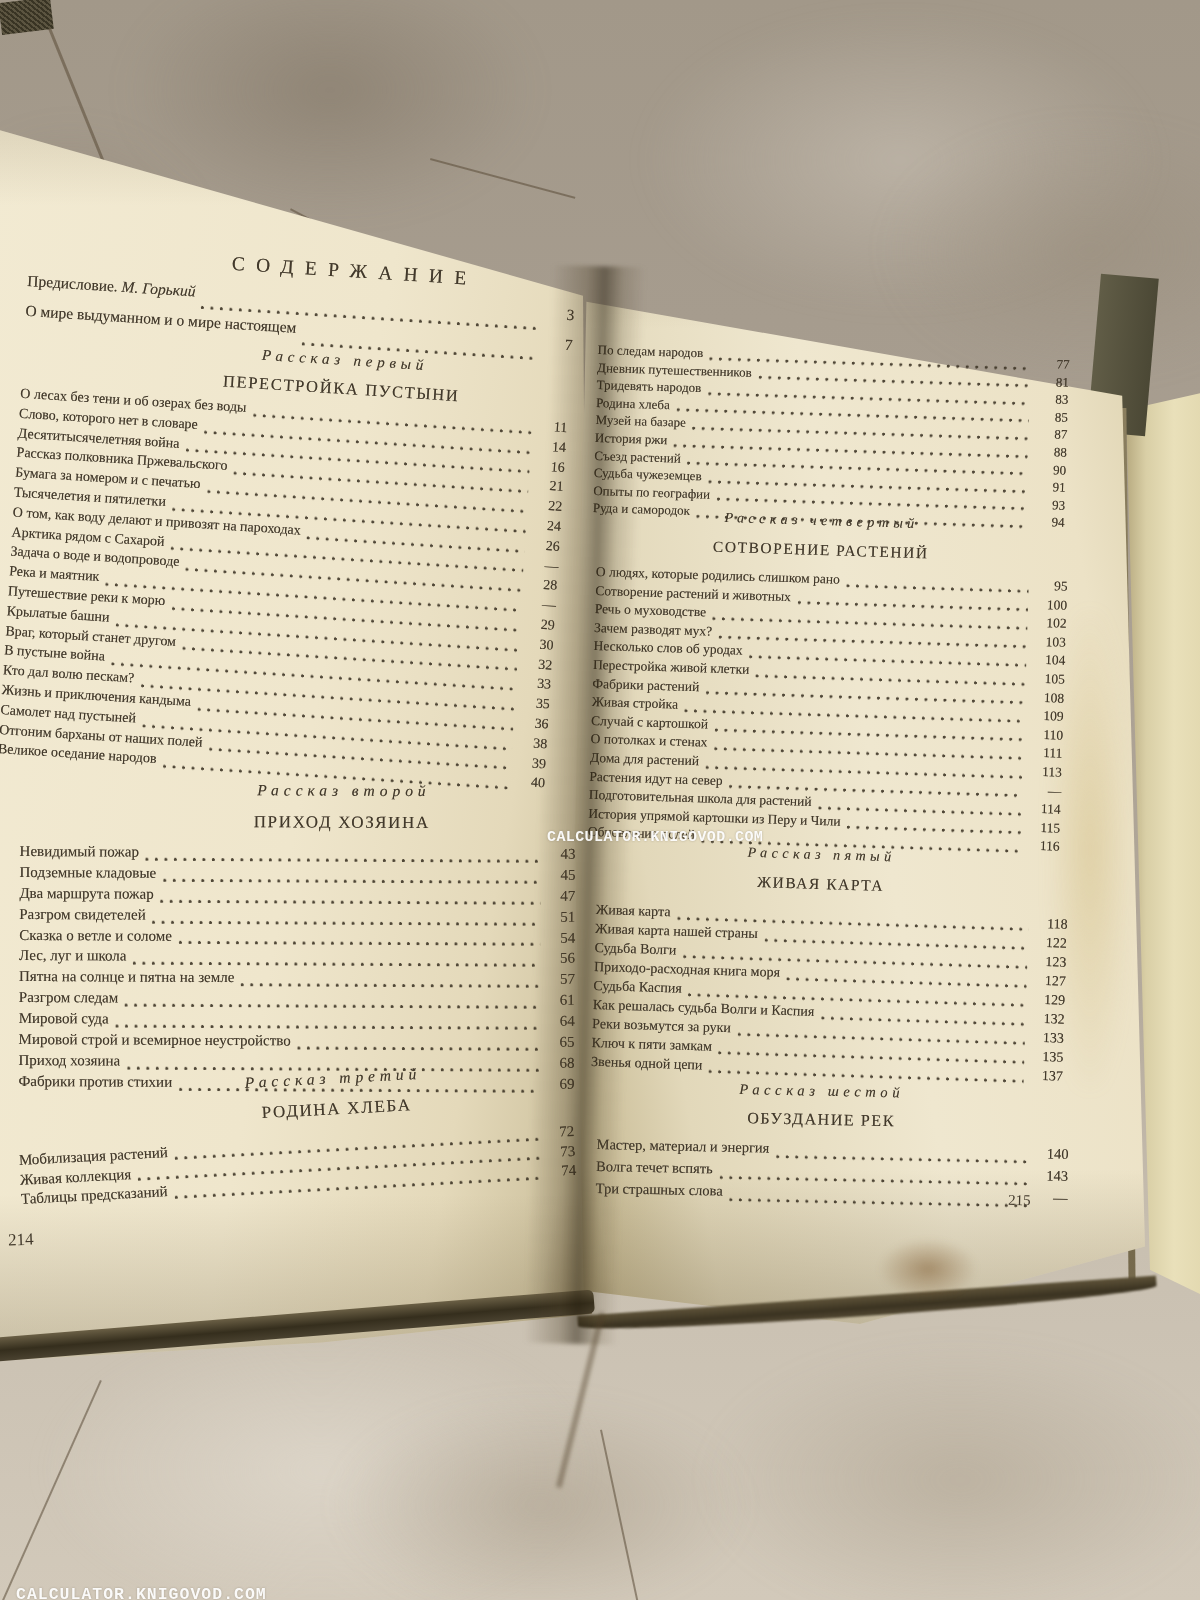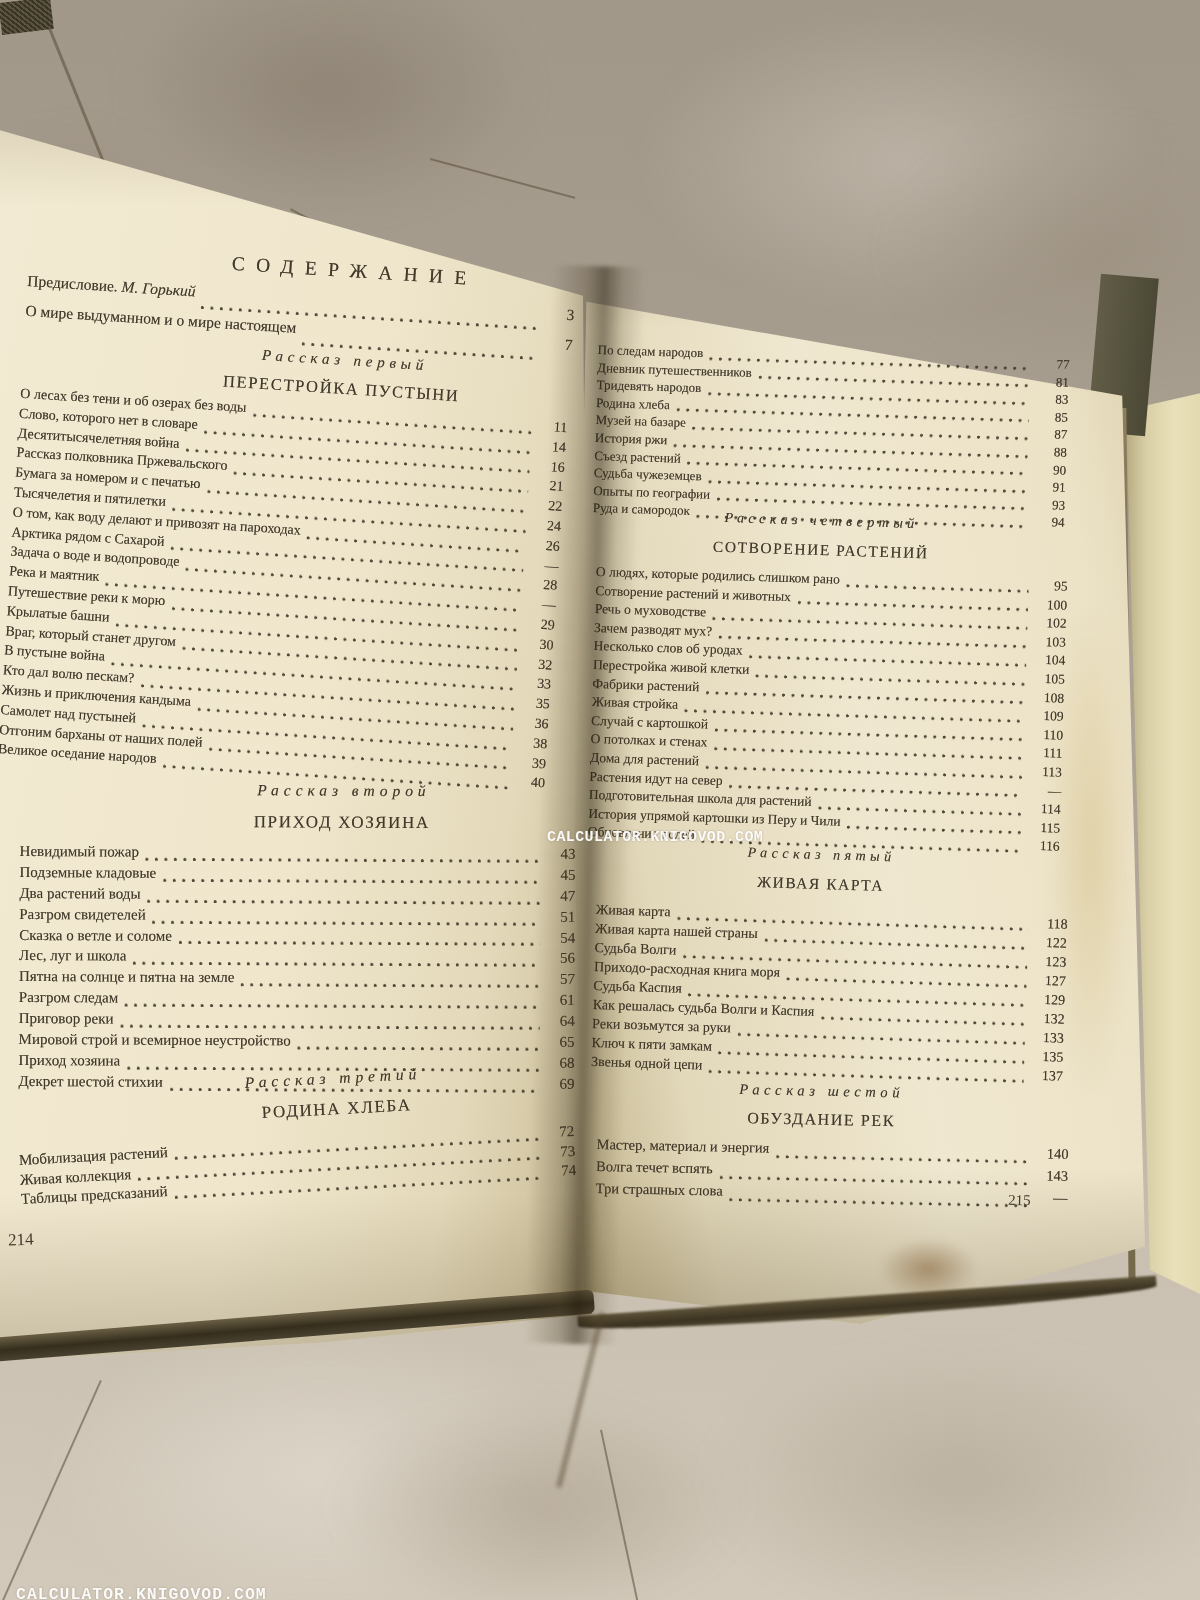--- a/index.html
+++ b/index.html
@@ -270,21 +270,21 @@
           <span class="lbl">Невидимый пожар</span>
           <span class="dots"></span>
           <span class="pg">43</span>
         </div>
         <div class="line">
           <span class="lbl">Подземные кладовые</span>
           <span class="dots"></span>
           <span class="pg">45</span>
         </div>
         <div class="line">
-          <span class="lbl">Два растений воды</span>
+          <span class="lbl">Два маршрута пожар</span>
           <span class="dots"></span>
           <span class="pg">47</span>
         </div>
         <div class="line">
           <span class="lbl">Разгром свидетелей</span>
           <span class="dots"></span>
           <span class="pg">51</span>
         </div>
         <div class="line">
           <span class="lbl">Сказка о ветле и соломе</span>
@@ -300,36 +300,36 @@
           <span class="lbl">Пятна на солнце и пятна на земле</span>
           <span class="dots"></span>
           <span class="pg">57</span>
         </div>
         <div class="line">
           <span class="lbl">Разгром следам</span>
           <span class="dots"></span>
           <span class="pg">61</span>
         </div>
         <div class="line">
-          <span class="lbl">Приговор реки</span>
+          <span class="lbl">Мировой суда</span>
           <span class="dots"></span>
           <span class="pg">64</span>
         </div>
         <div class="line">
           <span class="lbl">Мировой строй и всемирное неустройство</span>
           <span class="dots"></span>
           <span class="pg">65</span>
         </div>
         <div class="line">
           <span class="lbl">Приход хозяина</span>
           <span class="dots"></span>
           <span class="pg">68</span>
         </div>
         <div class="line">
-          <span class="lbl">Декрет шестой стихии</span>
+          <span class="lbl">Фабрики против стихии</span>
           <span class="dots"></span>
           <span class="pg">69</span>
         </div>
       </div>
   </div>
 
   <div class="tb bC">
     <div class="kicker">Рассказ третий</div>
     <div class="sec-title">РОДИНА ХЛЕБА</div>
     <div class="items" id="lp-s2">

